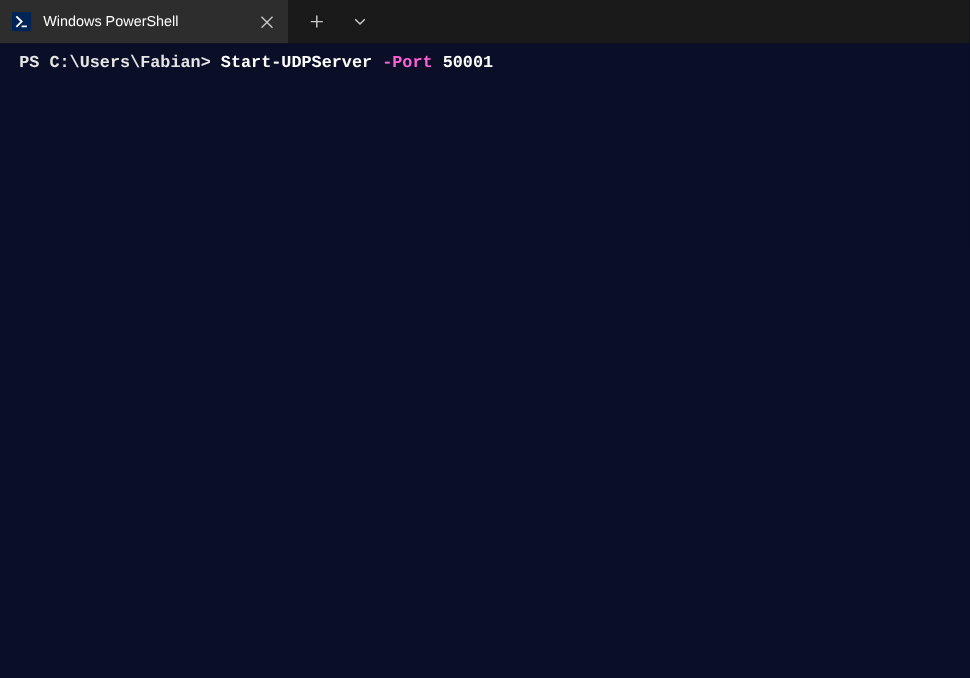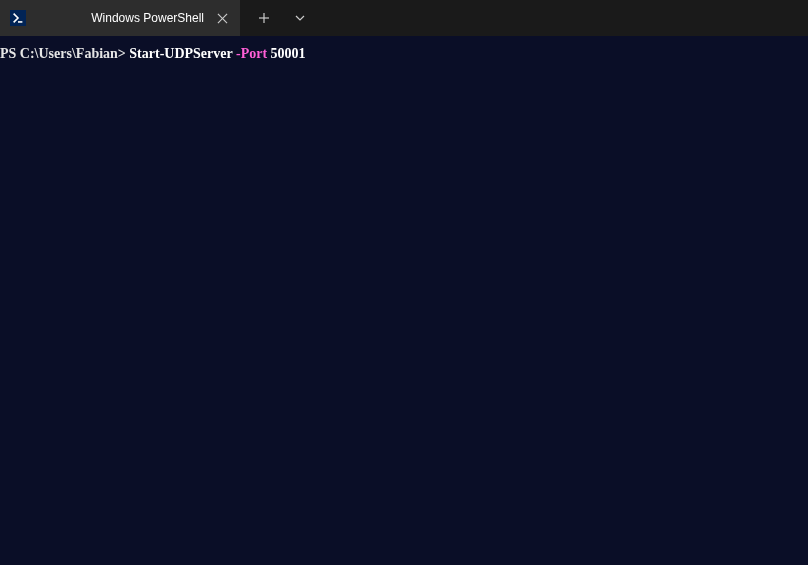--- a/index.html
+++ b/index.html
@@ -21,21 +21,20 @@
       align-items: center;
     }
     .tab {
       height: 36px;
       background: #2d2d2d;
       display: flex;
       align-items: center;
       padding: 0 10px 0 10px;
       min-width: 240px;
       position: relative;
-      text-align: right;
     }
     .tab-icon {
       width: 16px;
       height: 16px;
       background: #012456;
       display: flex;
       align-items: center;
       justify-content: center;
       margin-right: 10px;
       flex-shrink: 0;
@@ -73,22 +72,22 @@
       align-items: center;
       justify-content: center;
       color: #cccccc;
       cursor: pointer;
     }
     .titlebar-btn svg {
       width: 12px;
       height: 12px;
     }
     .terminal {
-      padding: 8px 0;
-      font-family: Liberation Serif, serif;
+      padding: 8px 16px;
+      font-family: Liberation Mono, monospace;
       font-size: 14px;
       line-height: 1.4;
       color: #ffffff;
       font-weight: 600;
     }
     .terminal-line {
       white-space: pre;
     }
     .prompt {
       color: #e5e5e5;

